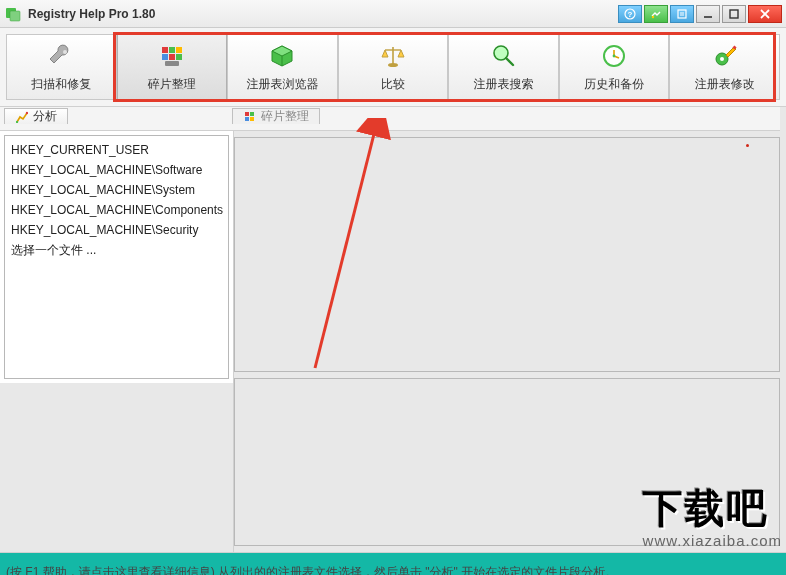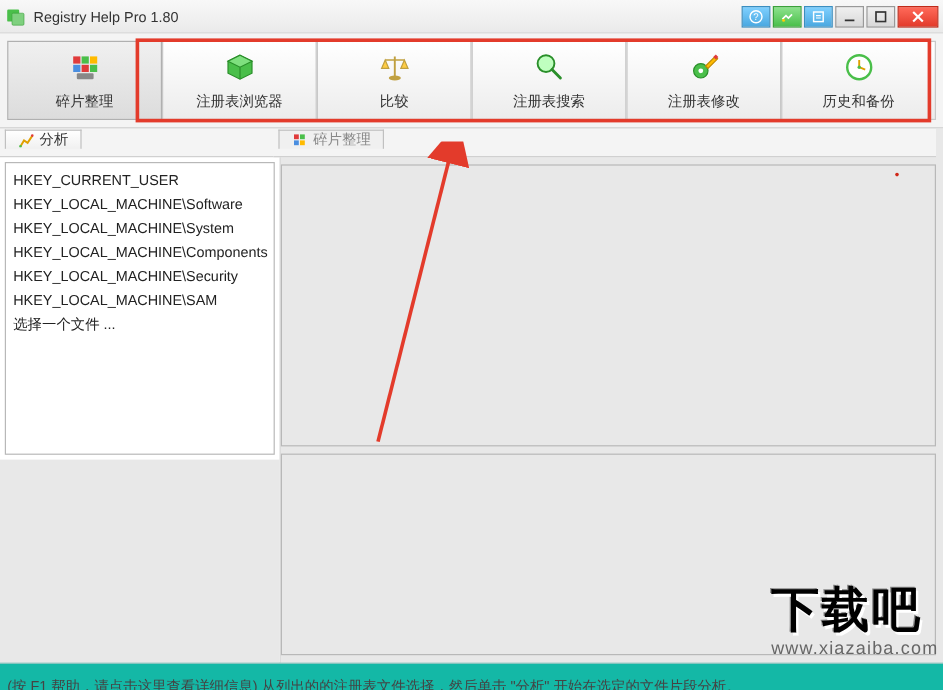--- a/index.html
+++ b/index.html
@@ -1,18 +1,18 @@
 <!DOCTYPE html>
 <html><head>
 <meta charset="utf-8">
 <style>
 * { box-sizing: border-box; margin: 0; padding: 0; }
 body { font-family: "Microsoft YaHei", "SimSun", Arial, sans-serif; font-size: 12px; background: #fff; width: 786px; height: 575px; overflow: hidden; position: relative; }
 
-.titlebar { height: 28px; background: linear-gradient(#f8f8f8, #eaeaea); border-bottom: 1px solid #ccc; display: flex; align-items: center; padding: 0 4px; }
+.titlebar { height: 28px; background: linear-gradient(#f8f8f8, #eaeaea); border-bottom: 1px solid #ccc; display: flex; align-items: center; padding: 0 4px; font-weight: bold; }
 .titlebar .app-icon { width: 18px; height: 18px; margin-right: 6px; display: flex; align-items: center; justify-content: center; }
 .titlebar .title { flex: 1; font-size: 12px; color: #333; }
 .titlebar .win-btns { display: flex; gap: 2px; }
 .titlebar .win-btn { width: 24px; height: 18px; border: 1px solid #999; display: flex; align-items: center; justify-content: center; font-size: 10px; color: #333; cursor: pointer; }
 .titlebar .help1 { background: linear-gradient(#7fd0ff,#4aa8e0); color:#fff; border-color:#3a8ec0;}
 .titlebar .help2 { background: linear-gradient(#8de28d,#4abf4a); color:#fff; border-color:#3aa03a;}
 .titlebar .help3 { background: linear-gradient(#7fd0ff,#4aa8e0); color:#fff; border-color:#3a8ec0;}
 .titlebar .min { background: linear-gradient(#f0f0f0,#d8d8d8); }
 .titlebar .max { background: linear-gradient(#f0f0f0,#d8d8d8); }
 .titlebar .close { background: linear-gradient(#ff6a5a,#e33b2b); color:#fff; border-color:#c02818; width:34px;}
@@ -96,20 +96,29 @@
         <svg width="12" height="12" viewBox="0 0 12 12">
           <line x1="2" y1="2" x2="10" y2="10" stroke="#fff" stroke-width="1.8"></line>
           <line x1="10" y1="2" x2="2" y2="10" stroke="#fff" stroke-width="1.8"></line>
         </svg>
       </div>
   </div>
 </div>
 
 <div class="toolbar-wrap">
   <div class="toolbar">
+    <div class="tool-btn">
+      <span class="ico">
+          <svg width="26" height="26" viewBox="0 0 26 26">
+            <path d="M6 20 L14 12 A5 5 0 1 0 10 8 L2 16 Z" fill="#b0b0b0" stroke="#707070" stroke-width="0.8"></path>
+            <circle cx="17" cy="9" r="2" fill="#e0e0e0"></circle>
+          </svg>
+        </span>
+      <span>扫描和修复</span>
+    </div>
     <div class="tool-btn active">
       <span class="ico">
           <svg width="26" height="26" viewBox="0 0 26 26">
             <rect x="3" y="4" width="6" height="6" fill="#e03b3b"></rect>
             <rect x="10" y="4" width="6" height="6" fill="#4abf4a"></rect>
             <rect x="17" y="4" width="6" height="6" fill="#ffbb00"></rect>
             <rect x="3" y="11" width="6" height="6" fill="#4a8ee0"></rect>
             <rect x="10" y="11" width="6" height="6" fill="#e03b3b"></rect>
             <rect x="17" y="11" width="6" height="6" fill="#4abf4a"></rect>
             <rect x="6" y="18" width="14" height="5" fill="#888" rx="1"></rect>
@@ -144,38 +153,38 @@
           <svg width="26" height="26" viewBox="0 0 26 26">
             <circle cx="10" cy="10" r="7" fill="#bfffbf" stroke="#2a8f2a" stroke-width="1.6"></circle>
             <line x1="15" y1="15" x2="22" y2="22" stroke="#2a8f2a" stroke-width="2.4" stroke-linecap="round"></line>
           </svg>
         </span>
       <span>注册表搜索</span>
     </div>
     <div class="tool-btn">
       <span class="ico">
           <svg width="26" height="26" viewBox="0 0 26 26">
+            <circle cx="13" cy="13" r="10" fill="#fff" stroke="#4abf4a" stroke-width="2"></circle>
+            <line x1="13" y1="13" x2="13" y2="7" stroke="#e0a000" stroke-width="1.6"></line>
+            <line x1="13" y1="13" x2="18" y2="15" stroke="#e0a000" stroke-width="1.6"></line>
+            <circle cx="13" cy="13" r="1.4" fill="#4abf4a"></circle>
+          </svg>
+        </span>
+      <span>历史和备份</span>
+    </div>
+    <div class="tool-btn">
+      <span class="ico">
+          <svg width="26" height="26" viewBox="0 0 26 26">
             <circle cx="10" cy="16" r="6" fill="#4abf4a" stroke="#2a8f2a"></circle>
             <circle cx="10" cy="16" r="2" fill="#fff"></circle>
             <path d="M14 12 L22 4 L24 6 L16 14 Z" fill="#ffbb00" stroke="#c08800"></path>
             <rect x="21" y="3" width="3" height="3" fill="#e03b3b" transform="rotate(45 22.5 4.5)"></rect>
           </svg>
         </span>
       <span>注册表修改</span>
-    </div>
-    <div class="tool-btn">
-      <span class="ico">
-          <svg width="26" height="26" viewBox="0 0 26 26">
-            <circle cx="13" cy="13" r="10" fill="#fff" stroke="#4abf4a" stroke-width="2"></circle>
-            <line x1="13" y1="13" x2="13" y2="7" stroke="#e0a000" stroke-width="1.6"></line>
-            <line x1="13" y1="13" x2="18" y2="15" stroke="#e0a000" stroke-width="1.6"></line>
-            <circle cx="13" cy="13" r="1.4" fill="#4abf4a"></circle>
-          </svg>
-        </span>
-      <span>历史和备份</span>
     </div>
   </div>
   <div class="toolbar-highlight" style="left:113px; top:4px; width:663px; height:70px;"></div>
 </div>
 
 <div class="content">
   <div class="left-col">
     <div class="tabs">
       <div class="tab">
         <span class="tab-ico">
@@ -187,21 +196,20 @@
           </span>
         <span>分析</span>
       </div>
     </div>
     <div class="list-box">
       <div class="item">HKEY_CURRENT_USER</div>
       <div class="item">HKEY_LOCAL_MACHINE\Software</div>
       <div class="item">HKEY_LOCAL_MACHINE\System</div>
       <div class="item">HKEY_LOCAL_MACHINE\Components</div>
       <div class="item">HKEY_LOCAL_MACHINE\Security</div>
-      <div class="item">HKEY_LOCAL_MACHINE\SAM</div>
       <div class="item">选择一个文件 ...</div>
     </div>
     <div class="left-spacer"></div>
   </div>
   <div class="right-col">
     <div class="tabs" style="margin-left:-6px; border-bottom:1px solid #d0d0d0;">
       <div class="tab inactive">
         <span class="tab-ico">
             <svg width="12" height="12" viewBox="0 0 12 12">
               <rect x="1" y="1" width="4" height="4" fill="#e03b3b"></rect>

